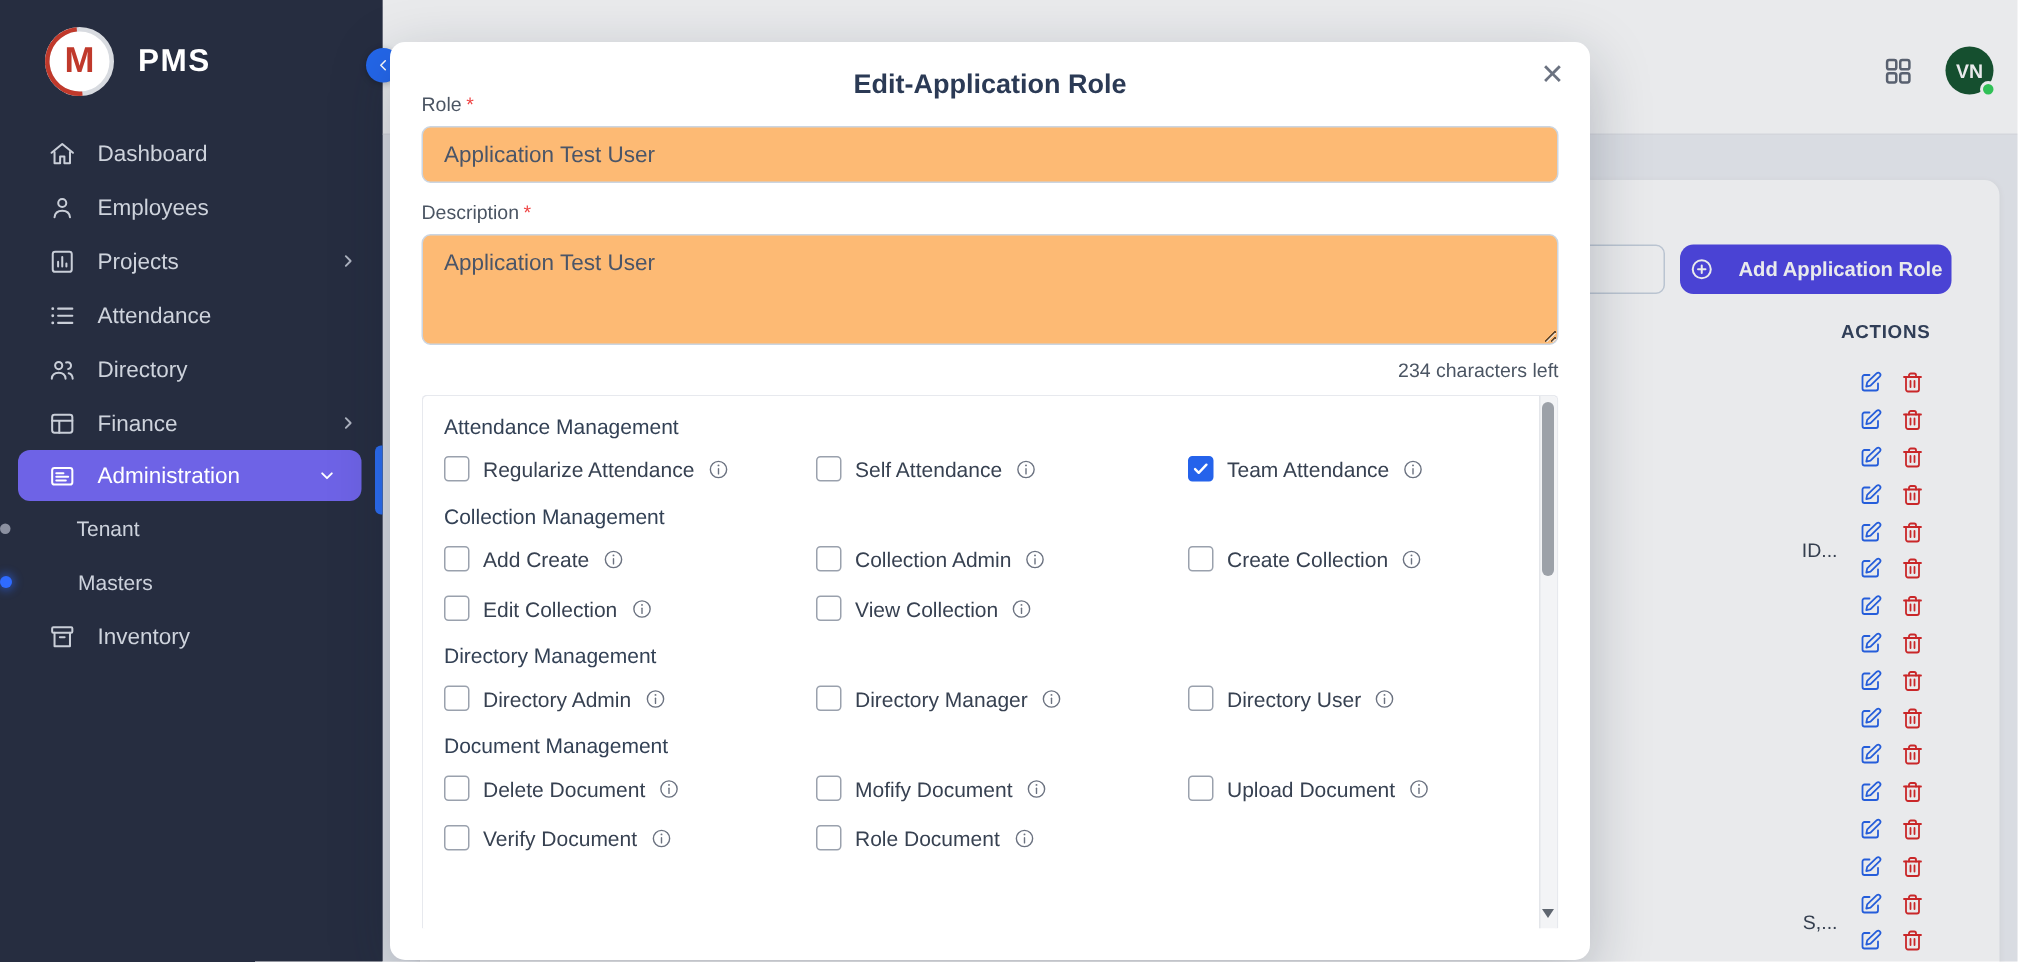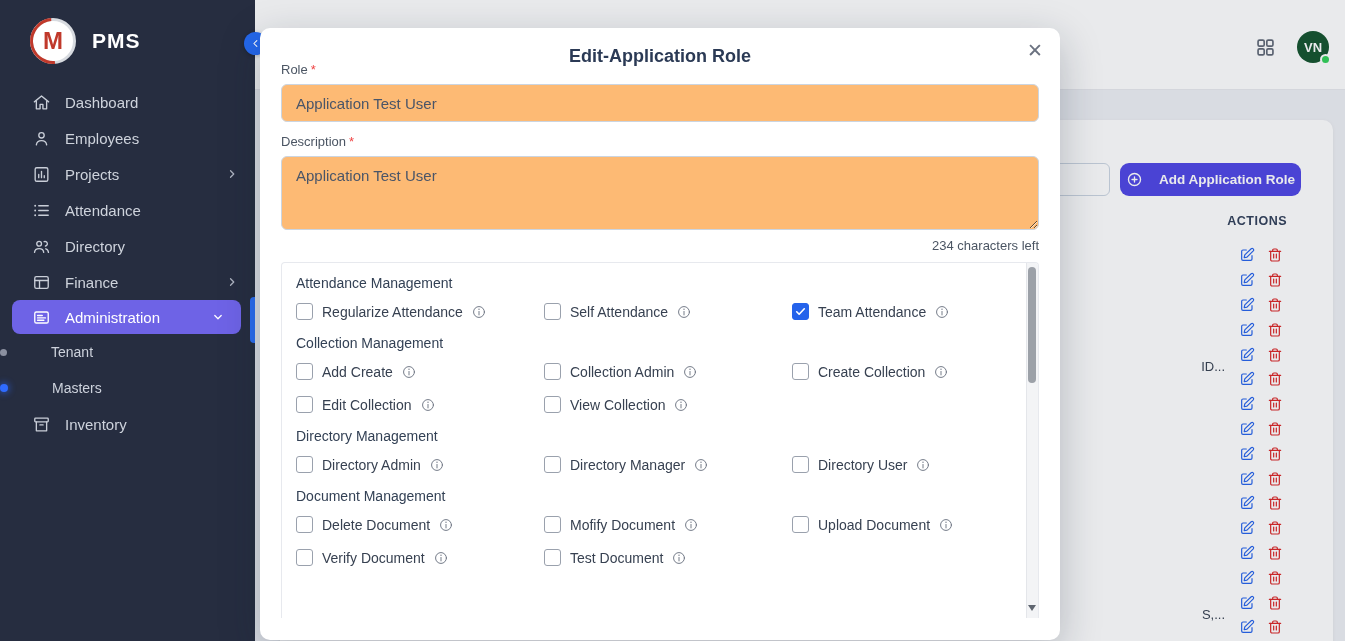--- a/index.html
+++ b/index.html
@@ -682,21 +682,21 @@
             <span class="info">
               <svg viewBox="0 0 24 24" fill="none" stroke="currentColor" stroke-width="1.6" stroke-linecap="round" stroke-linejoin="round">
                 <circle cx="12" cy="12" r="9.3"></circle>
                 <path d="M12 11v6"></path>
                 <circle cx="12" cy="7.3" r="1.1" fill="currentColor" stroke="none"></circle>
               </svg>
             </span>
           </label>
           <label class="perm">
             <span class="cb"></span>
-            <span class="perm-label">Test Document</span>
+            <span class="perm-label">Role Document</span>
             <span class="info">
               <svg viewBox="0 0 24 24" fill="none" stroke="currentColor" stroke-width="1.6" stroke-linecap="round" stroke-linejoin="round">
                 <circle cx="12" cy="12" r="9.3"></circle>
                 <path d="M12 11v6"></path>
                 <circle cx="12" cy="7.3" r="1.1" fill="currentColor" stroke="none"></circle>
               </svg>
             </span>
           </label>
         </div>
       </div>

